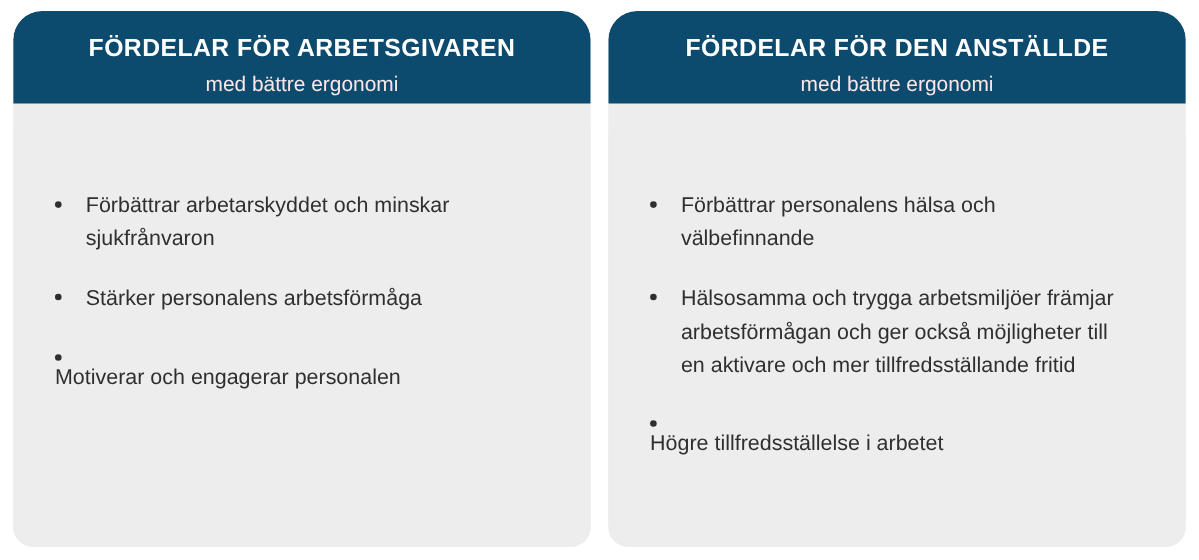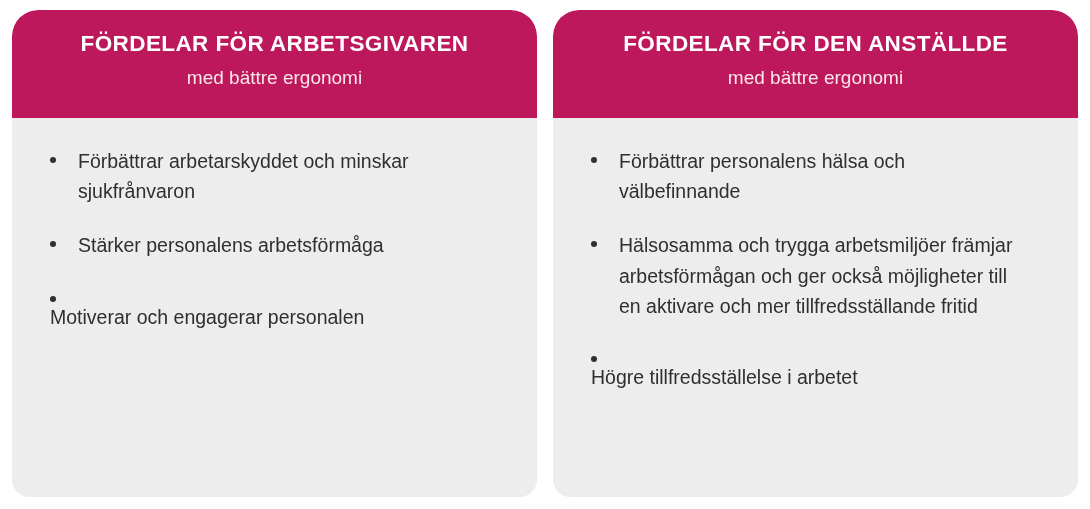--- a/index.html
+++ b/index.html
@@ -28,23 +28,23 @@
     position: relative;
     flex: 1 1 0;
     display: flex;
     flex-direction: column;
     background: #ededed;
     border-radius: 26px 26px 18px 18px;
     overflow: hidden;
   }
 
   .card-header {
-    background: #be185d;
+    background: #0c4a6e;
     border-radius: 26px 26px 0 0;
-    height: 108px;
+    height: 84px;
     box-sizing: border-box;
     padding: 22px 18px 10px 18px;
     text-align: center;
     flex: 0 0 auto;
     display: flex;
     flex-direction: column;
     align-items: center;
     justify-content: flex-start;
   }
 
@@ -62,22 +62,23 @@
     font-size: 19px;
     font-weight: normal;
     line-height: 1.1;
     margin-top: 11px;
     white-space: nowrap;
   }
 
   .card-body {
     flex: 1 1 auto;
     background: #ededed;
-    padding: 28px 24px 20px 38px;
+    padding: 54px 24px 20px 38px;
     box-sizing: border-box;
+    margin-top: 24px;
   }
 
   .bullet-list {
     list-style: none;
     margin: 0;
     padding: 0;
   }
 
   .bullet-item {
     position: relative;

